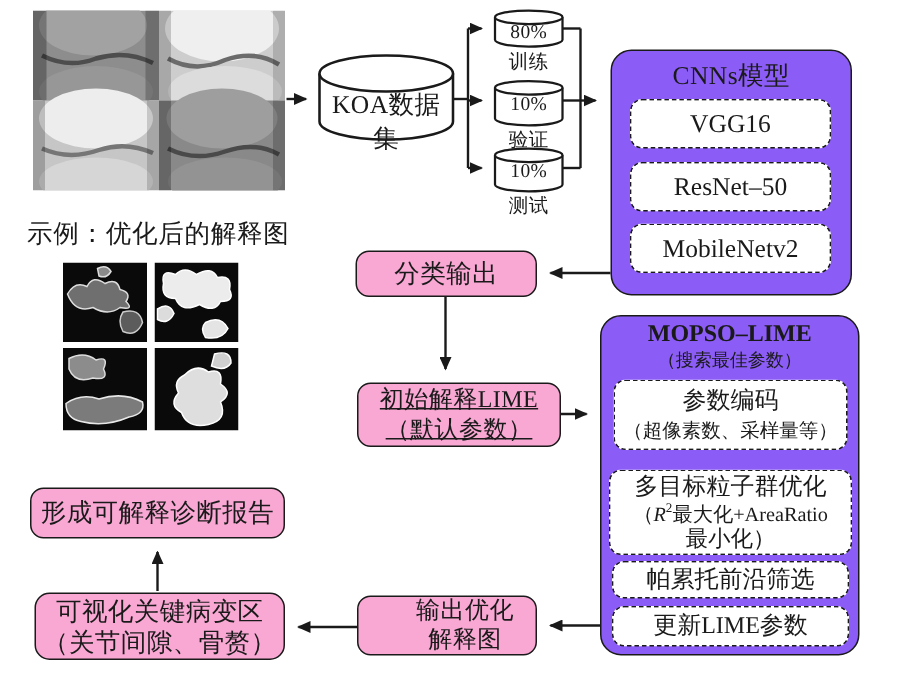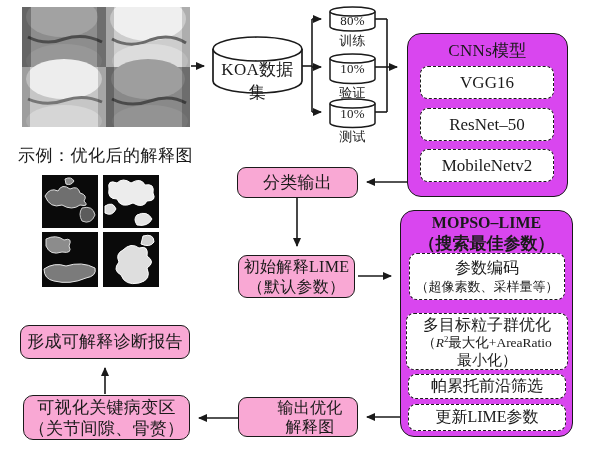--- a/index.html
+++ b/index.html
@@ -11,21 +11,21 @@
   #stage{position:absolute;inset:0;width:600px;height:450px;}
   svg{display:block;}
   .layer{position:absolute;left:0;top:0;z-index:1;}
   .box{
     position:absolute;background:#f9a8d4;border:1.6px solid #1a1a1a;border-radius:9px;
     display:flex;flex-direction:column;align-items:center;justify-content:center;
     text-align:center;font-size:17px;line-height:20px;z-index:2;box-sizing:border-box;
     letter-spacing:0.3px;
   }
   .bigbox{
-    position:absolute;background:#d946ef;border:1.8px solid #1a1a1a;border-radius:14px;
+    position:absolute;background:#8b5cf6;border:1.8px solid #1a1a1a;border-radius:14px;
     z-index:2;box-sizing:border-box;
   }
   .dashedbox{
     position:absolute;border:1.5px dashed #1a1a1a;border-radius:8px;background:#fff;
     display:flex;flex-direction:column;align-items:center;justify-content:center;
     text-align:center;box-sizing:border-box;
   }
   .cyl-label{
     position:absolute;text-align:center;z-index:3;letter-spacing:0.3px;
   }
@@ -143,28 +143,28 @@
     <div class="title-line" style="top:5px;font-size:17px;letter-spacing:0.3px;">CNNs模型</div>
     <div class="dashedbox" style="left:12px;top:32px;width:134px;height:33px;font-size:17px;">VGG16</div>
     <div class="dashedbox" style="left:12px;top:74px;width:134px;height:33px;font-size:17px;">ResNet–50</div>
     <div class="dashedbox" style="left:12px;top:115px;width:134px;height:33px;font-size:17px;">MobileNetv2</div>
   </div>
 
   <div class="box" style="left:237px;top:167px;width:121px;height:31px;">
     <span>分类输出</span>
   </div>
 
-  <div class="box" style="left:238px;top:255px;width:117px;height:43px;font-size:16px;line-height:20px;">
+  <div class="box" style="left:238px;top:255px;width:136px;height:43px;font-size:16px;line-height:20px;text-decoration:underline;">
     <span>初始解释LIME</span>
     <span>（默认参数）</span>
   </div>
 
   <div class="bigbox" style="left:400px;top:210px;width:173px;height:227px;">
     <div class="title-line" style="top:3px;font-size:16px;font-weight:bold;">MOPSO–LIME</div>
-    <div class="title-line" style="top:21px;font-size:17px;font-weight:bold;">（搜索最佳参数）</div>
+    <div class="title-line" style="top:21px;font-size:12px;">（搜索最佳参数）</div>
 
     <div class="dashedbox" style="left:8px;top:42px;width:156px;height:47px;">
       <div style="font-size:16px;line-height:20px;">参数编码</div>
       <div style="font-size:13px;line-height:18px;">（超像素数、采样量等）</div>
     </div>
 
     <div class="dashedbox" style="left:5px;top:102px;width:162px;height:57px;">
       <div style="font-size:16px;line-height:19px;">多目标粒子群优化</div>
       <div style="font-size:13.5px;line-height:17px;"><span>（</span><i>R</i><sup>2</sup><span>最大化+AreaRatio</span></div>
       <div style="font-size:15px;line-height:18px;">最小化）</div>

